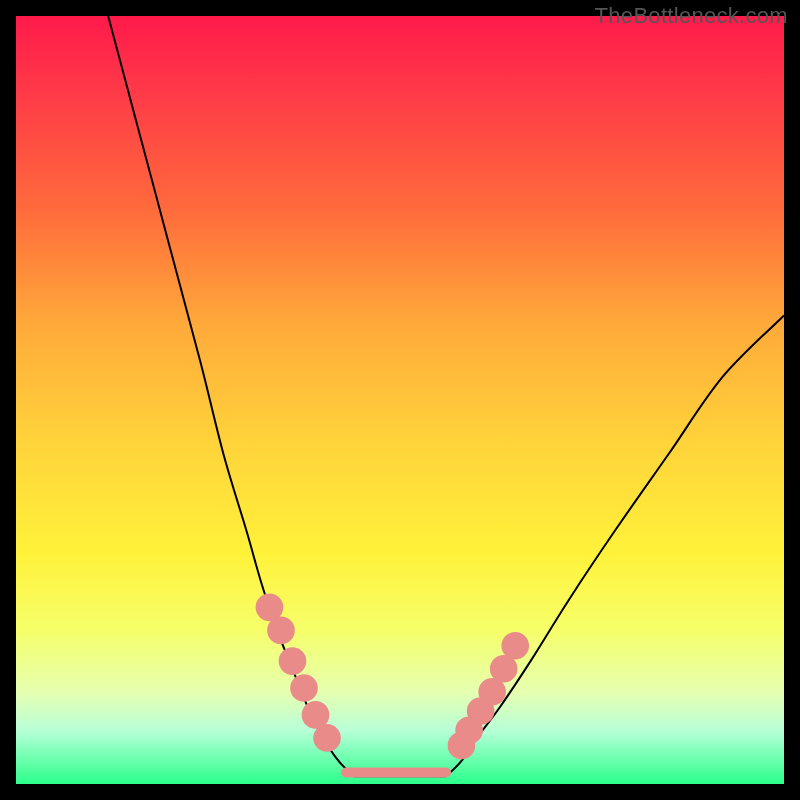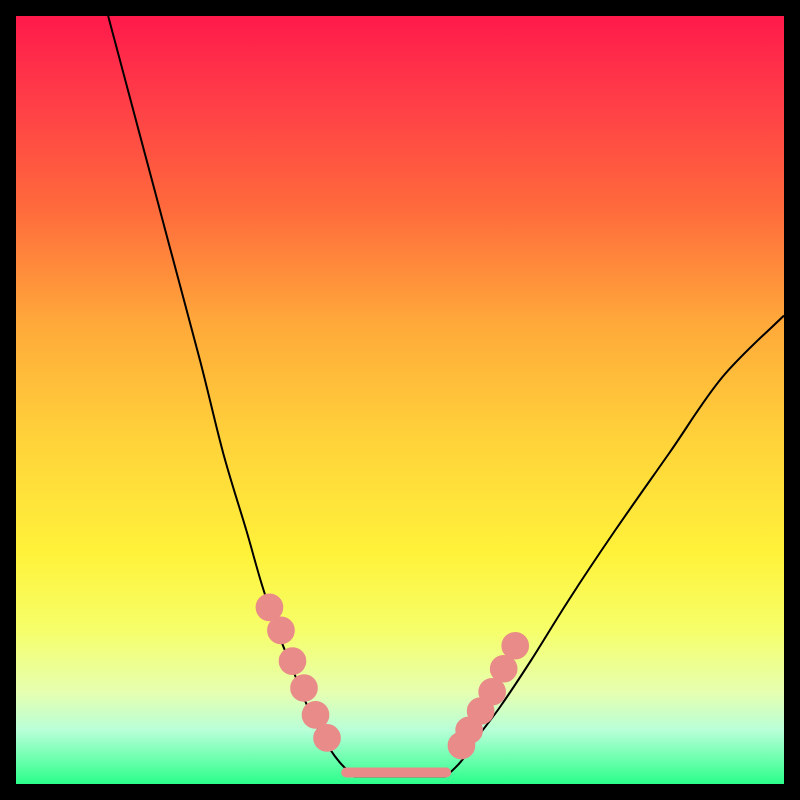--- a/index.html
+++ b/index.html
@@ -94,14 +94,15 @@
           <circle cx="58" cy="95" r="1.3" class="marker"></circle>
           <circle cx="59" cy="93" r="1.3" class="marker"></circle>
           <circle cx="60.5" cy="90.5" r="1.3" class="marker"></circle>
           <circle cx="62" cy="88" r="1.3" class="marker"></circle>
           <circle cx="63.5" cy="85" r="1.3" class="marker"></circle>
           <circle cx="65" cy="82" r="1.3" class="marker"></circle>
         </g>
     </svg>
   </div>
 
+  <div class="watermark">TheBottleneck.com</div>
 
 </div>
 
 </body></html>

